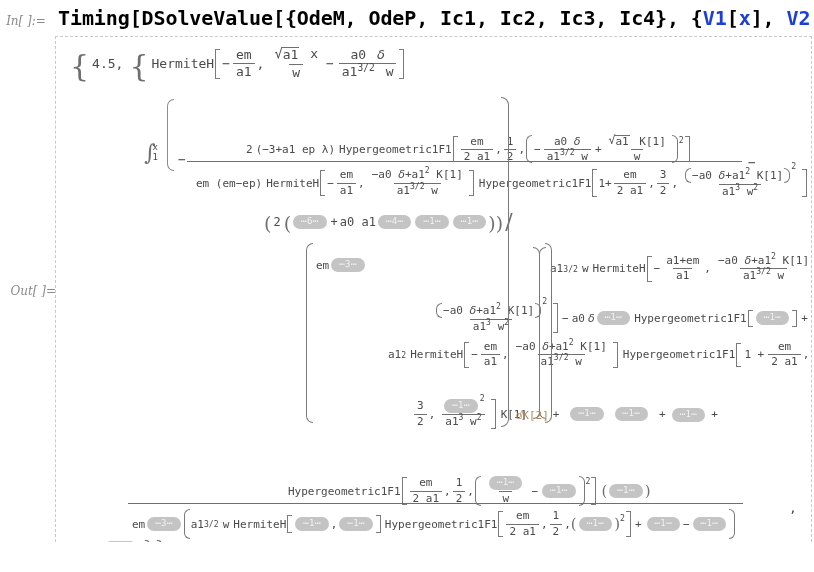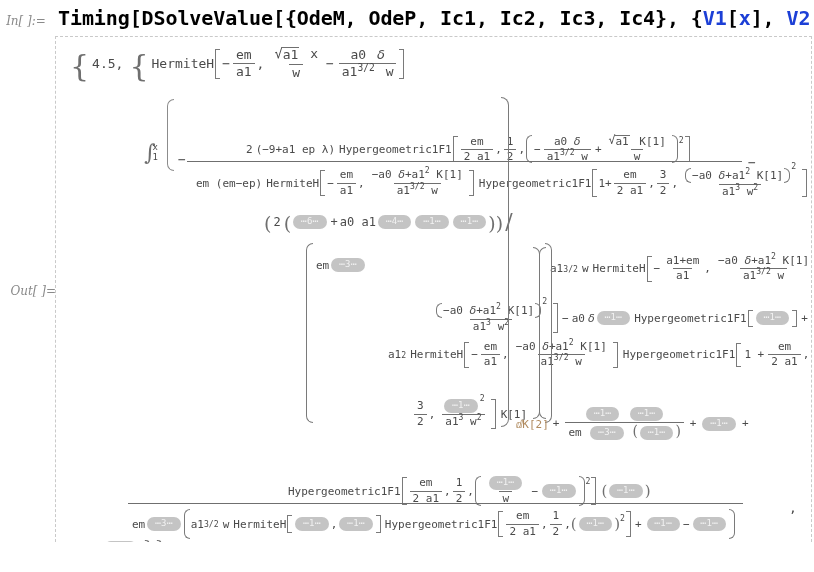--- a/index.html
+++ b/index.html
@@ -217,21 +217,21 @@
 
       <div class="mline" style="left:110px; top:62px;">
         <span class="sp l" style="height:72px; width:7px; border-color:#8c8c8c;"></span>
       </div>
 
       <div class="mline" style="left:122px; top:115px; font-size:13px;">−</div>
 
       <div class="mline" style="left:190px; top:98px; font-size:11px;">
         <span class="mrow">
           <span>2</span>
-          <span style="margin-left:3px;">(−9+a1 ep λ)</span>
+          <span style="margin-left:3px;">(−3+a1 ep λ)</span>
           <span style="margin-left:4px;">Hypergeometric1F1</span>
           <span class="sb l" style="height:26px;"></span>
           <span class="frac">
             <span class="num">em</span>
             <span class="den">2 <span>a1</span></span>
           </span>
           <span>,</span>
           <span class="frac">
             <span class="num">1</span>
             <span class="den">2</span>
@@ -432,25 +432,20 @@
       </div>
 
       <div class="mline" style="left:460px; top:370px; font-size:11px;">
         <span class="mrow">
           <span class="dd">ⅆK[2]</span>
           <span style="margin:0 4px;">+</span>
           <span class="frac">
             <span class="num">
               <span class="elide">⋯1⋯</span>
               <span class="elide">⋯1⋯</span>
-            </span>
-            <span class="den">
-              <span>em</span>
-              <span class="elide">⋯3⋯</span>
-              <span class="par" style="font-size:14px;">(</span><span class="elide">⋯1⋯</span><span class="par" style="font-size:14px;">)</span>
             </span>
           </span>
           <span style="margin:0 4px;">+</span>
           <span class="elide">⋯1⋯</span>
           <span style="margin-left:4px;">+</span>
         </span>
       </div>
 
       <div class="mline" style="left:232px; top:439px; font-size:11px;">
         <span class="mrow">

